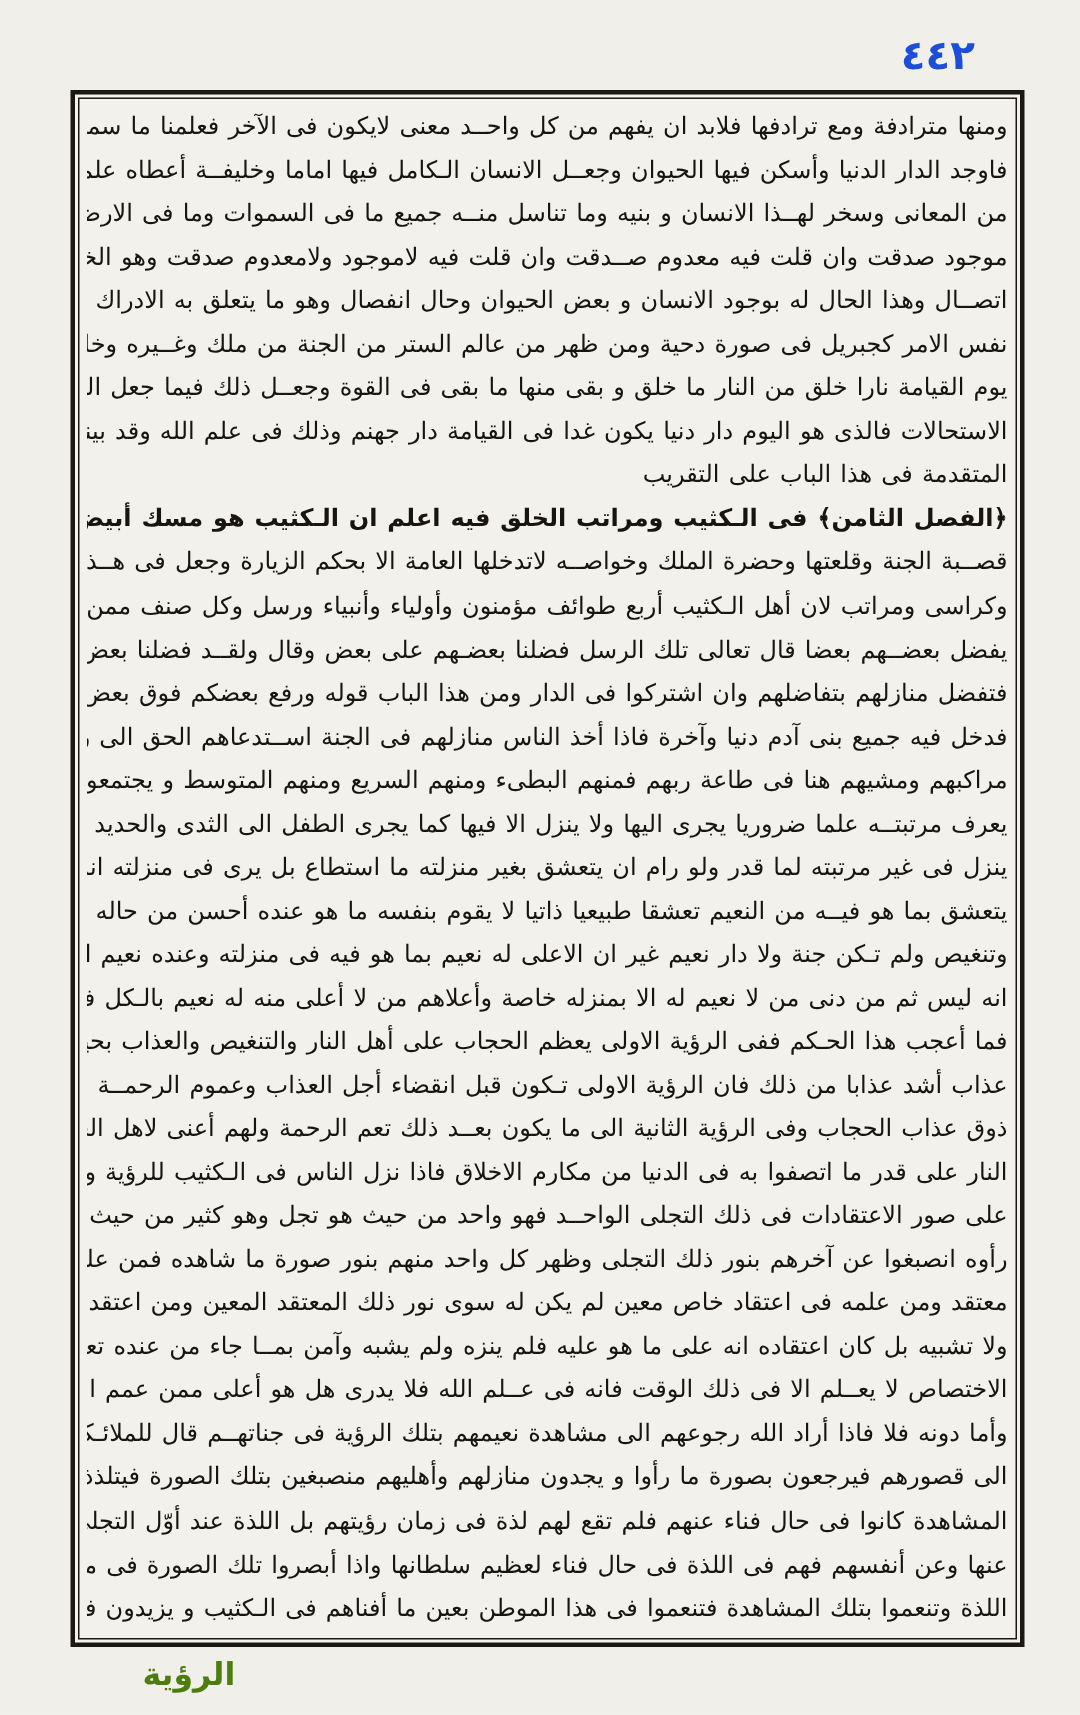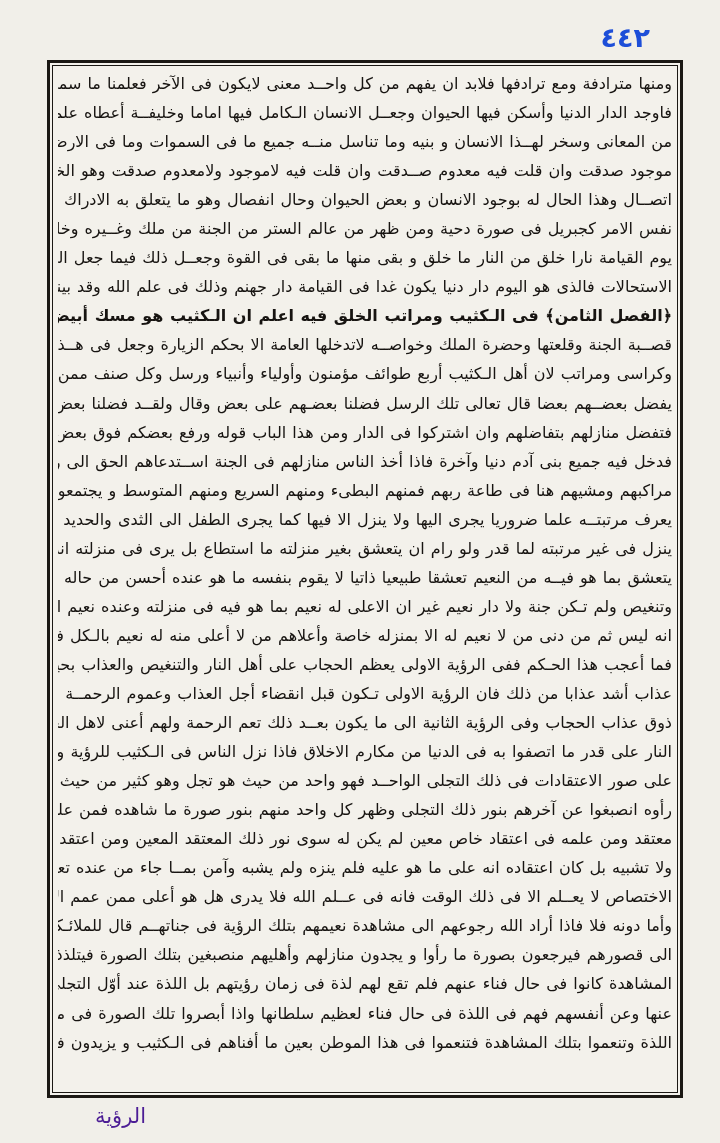--- a/index.html
+++ b/index.html
@@ -39,43 +39,44 @@
     color:#171411;
   }
   .line.para-end{
     text-align-last:right;
   }
   .line.heading-line{
     font-weight:bold;
   }
   .catchword{
     position:absolute;left:95px;top:1104px;
-    font-size:21px;font-weight:normal;
+    font-size:21px;font-weight:bold;
     direction:rtl;
-    color:#4c1d95;
+    color:#4d7c0f;
   }
 </style>
 </head>
 <body>
 
 <div>
 
   <div class="page-number">٤٤٢</div>
 
   <div class="frame">
     <div class="frame-inner"></div>
     <div class="text-block">
         <div class="line">ومنها مترادفة ومع ترادفها فلابد ان يفهم من كل واحــد معنى لايكون فى الآخر فعلمنا ما سمى به نفسه واقتصرنا عليها</div>
         <div class="line">فاوجد الدار الدنيا وأسكن فيها الحيوان وجعــل الانسان الـكامل فيها اماما وخليفــة أعطاه علم الاسماء لما تدل عليه</div>
         <div class="line">من المعانى وسخر لهــذا الانسان و بنيه وما تناسل منــه جميع ما فى السموات وما فى الارض وخلق خلقا ان قلت فيــه</div>
         <div class="line">موجود صدقت وان قلت فيه معدوم صــدقت وان قلت فيه لاموجود ولامعدوم صدقت وهو الخيال وله حالان حال</div>
         <div class="line">اتصــال وهذا الحال له بوجود الانسان و بعض الحيوان وحال انفصال وهو ما يتعلق به الادراك الظاهر منحازا عنه فى</div>
         <div class="line">نفس الامر كجبريل فى صورة دحية ومن ظهر من عالم الستر من الجنة من ملك وغــيره وخلق الجنة والمنزل الذى يكون</div>
         <div class="line">يوم القيامة نارا خلق من النار ما خلق و بقى منها ما بقى فى القوة وجعــل ذلك فيما جعل الله فى هذا الوجود الطبيعى من</div>
         <div class="line">الاستحالات فالذى هو اليوم دار دنيا يكون غدا فى القيامة دار جهنم وذلك فى علم الله وقد بينا ذلك فى الصورة المثالية</div>
+        <div class="line para-end">المتقدمة فى هذا الباب على التقريب</div>
         <div class="line heading-line">﴿الفصل الثامن﴾ فى الـكثيب ومراتب الخلق فيه اعلم ان الـكثيب هو مسك أبيض فى جنة عدن وجنة عدن هى</div>
         <div class="line">قصــبة الجنة وقلعتها وحضرة الملك وخواصــه لاتدخلها العامة الا بحكم الزيارة وجعل فى هــذا الـكثيب منابر واسرّة</div>
         <div class="line">وكراسى ومراتب لان أهل الـكثيب أربع طوائف مؤمنون وأولياء وأنبياء ورسل وكل صنف ممن ذكرنا أشخاصــه</div>
         <div class="line">يفضل بعضــهم بعضا قال تعالى تلك الرسل فضلنا بعضـهم على بعض وقال ولقــد فضلنا بعض النبيين على بعض</div>
         <div class="line">فتفضل منازلهم بتفاضلهم وان اشتركوا فى الدار ومن هذا الباب قوله ورفع بعضكم فوق بعض درجات يعنى الخلق</div>
         <div class="line">فدخل فيه جميع بنى آدم دنيا وآخرة فاذا أخذ الناس منازلهم فى الجنة اســتدعاهم الحق الى رؤيته فيسارعون على قدر</div>
         <div class="line">مراكبهم ومشيهم هنا فى طاعة ربهم فمنهم البطىء ومنهم السريع ومنهم المتوسط و يجتمعون فى الـكثيب وكل شخص</div>
         <div class="line">يعرف مرتبتــه علما ضروريا يجرى اليها ولا ينزل الا فيها كما يجرى الطفل الى الثدى والحديد الى المغناطيس لو رام ان</div>
         <div class="line">ينزل فى غير مرتبته لما قدر ولو رام ان يتعشق بغير منزلته ما استطاع بل يرى فى منزلته انه قد بلغ منتهى أمله وقصده فهو</div>
         <div class="line">يتعشق بما هو فيــه من النعيم تعشقا طبيعيا ذاتيا لا يقوم بنفسه ما هو عنده أحسن من حاله ولولا ذلك لـكانت دار ألم</div>

